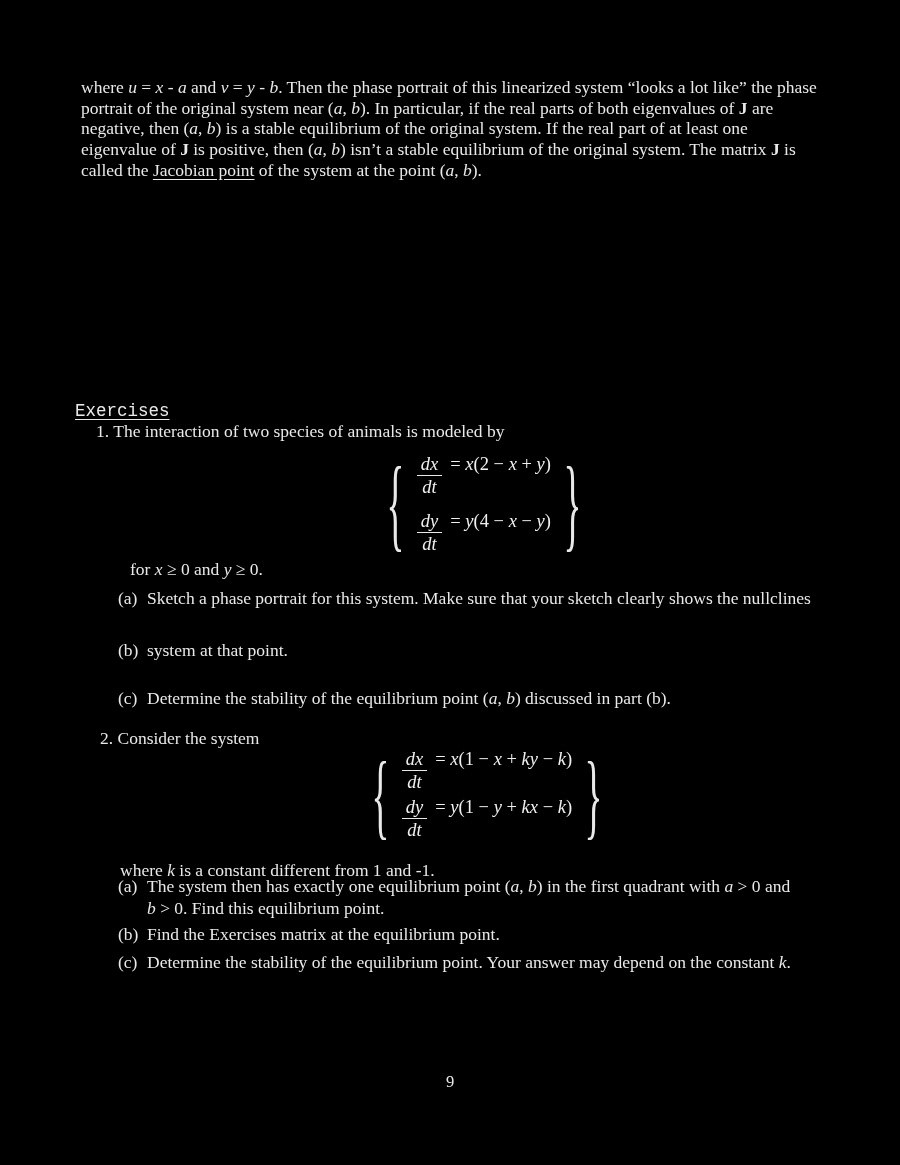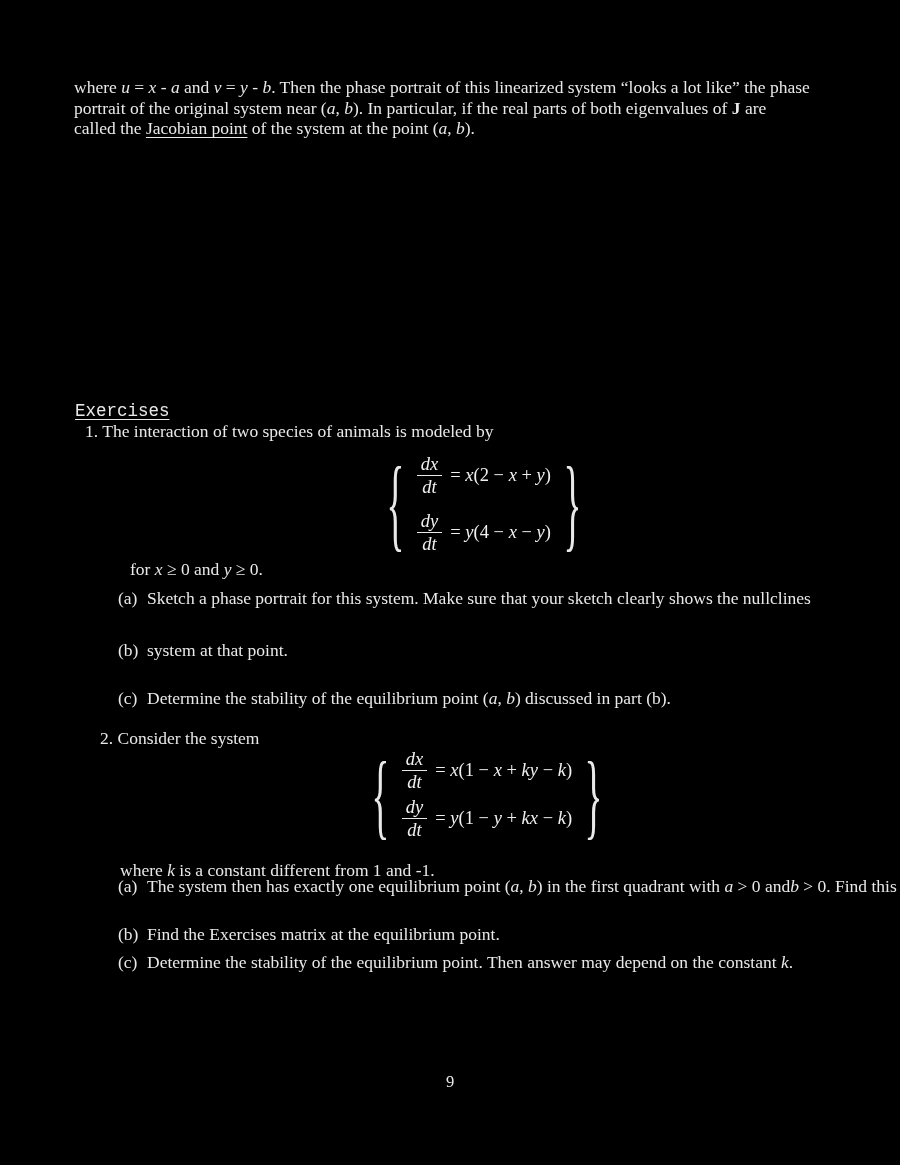--- a/index.html
+++ b/index.html
@@ -10,67 +10,69 @@
     font-family:"Liberation Serif","DejaVu Serif",serif;
     color:#e9e9e9;
     font-size:17.5px;
   }
   .abs { position:absolute; }
   .tline { white-space:nowrap; }
   .st-i { font-style:italic; }
   .st-b { font-weight:bold; }
   .st-u { text-decoration:underline; text-underline-offset:3px; }
 
-  .intro { left:74px; top:77px; line-height:20.7px; }
+  .intro { left:81px; top:77px; line-height:20.7px; }
 
   .ex-heading { left:75px; top:401px; text-decoration:underline; text-underline-offset:3px;font-family:Liberation Mono, monospace; }
 
   .ex-title { white-space:nowrap; }
-  #ex1-title { left:85px; top:421px; }
+  #ex1-title { left:96px; top:421px; }
   #ex2-title { left:100px; top:728px; }
 
   .eqsys { display:flex; align-items:center; color:#f0f0f0; }
   .brace {
     display:inline-block; line-height:0.9;
     font-weight:400; color:#e9e9e9;
   }
   #eqsys1 .brace { font-size:60px; transform:scale(0.62,1.72); }
   #eqsys2 .brace { font-size:60px; transform:scale(0.62,1.58); }
   .eqcol { display:flex; flex-direction:column; margin:0 7px; }
   #eqsys1 .eqcol { gap:14px; }
   #eqsys2 .eqcol { gap:5px; }
-  .eqrow { display:flex; align-items:center; font-size:18.5px; white-space:nowrap; }
+  .eqrow { display:flex; font-size:18.5px; white-space:nowrap; }
   .frac { display:inline-flex; flex-direction:column; align-items:center; font-style:italic; line-height:20px; margin-right:8px; }
   .frac .num { padding:0 4px 1px 4px; border-bottom:1.5px solid #e9e9e9; }
   .frac .den { padding-top:1px; }
   #eqsys1 { left:381px; top:454px; }
   #eqsys2 { left:366px; top:749px; }
 
   #domain-line { left:120px; top:559px;margin-left:10px; }
   #note-line  { left:120px; top:860px; }
 
   .part { display:flex; align-items:flex-start; line-height:22px; }
   .plabel { width:29px; flex:none; }
-  .pbody { display:flex; flex-direction:row; }
+  .pbody { display:flex; flex-direction:column; }
   .pline { white-space:nowrap; }
   #p1a { left:118px; top:587px; }
   #p1b { left:118px; top:639px; }
   #p1c { left:118px; top:687px; }
   #p2a { left:118px; top:875px; }
   #p2b { left:118px; top:923px; }
   #p2c { left:118px; top:951px; }
 
   .pagenum { left:0; top:1072px; width:900px; text-align:center; font-size:16.5px; }
 </style>
 </head>
 <body>
 
 <div class="abs intro">
   <div class="tline"><span>where </span><span class="st-i">u</span><span> = </span><span class="st-i">x</span><span> - </span><span class="st-i">a</span><span> and </span><span class="st-i">v</span><span> = </span><span class="st-i">y</span><span> - </span><span class="st-i">b</span><span>. Then the phase portrait of this linearized system “looks a lot like” the phase</span></div>
   <div class="tline"><span>portrait of the original system near (</span><span class="st-i">a</span><span>, </span><span class="st-i">b</span><span>). In particular, if the real parts of both eigenvalues of </span><span class="st-b">J</span><span> are</span></div>
+  <div class="tline"><span>negative, then (</span><span class="st-i">a</span><span>, </span><span class="st-i">b</span><span>) is a stable equilibrium of the original system. If the real part of at least one</span></div>
+  <div class="tline"><span>eigenvalue of </span><span class="st-b">J</span><span> is positive, then (</span><span class="st-i">a</span><span>, </span><span class="st-i">b</span><span>) isn’t a stable equilibrium of the original system. The matrix </span><span class="st-b">J</span><span> is</span></div>
   <div class="tline"><span>called the </span><span class="st-u">Jacobian point</span><span> of the system at the point (</span><span class="st-i">a</span><span>, </span><span class="st-i">b</span><span>).</span></div>
 </div>
 
 <div class="abs ex-heading">Exercises</div>
 
 <div class="abs ex-title" id="ex1-title">
   <span>1.</span>
   <span>The interaction of two species of animals is modeled by</span>
 </div>
 
@@ -157,17 +159,17 @@
 <div class="abs part" id="p2b">
   <span class="plabel">(b)</span>
   <span class="pbody">
     <span class="pline"><span>Find the Exercises matrix at the equilibrium point.</span></span>
   </span>
 </div>
 
 <div class="abs part" id="p2c">
   <span class="plabel">(c)</span>
   <span class="pbody">
-    <span class="pline"><span>Determine the stability of the equilibrium point. Then answer may depend on the constant </span><span class="st-i">k</span><span>.</span></span>
+    <span class="pline"><span>Determine the stability of the equilibrium point. Your answer may depend on the constant </span><span class="st-i">k</span><span>.</span></span>
   </span>
 </div>
 
 <div class="abs pagenum">9</div>
 
 </body></html>

